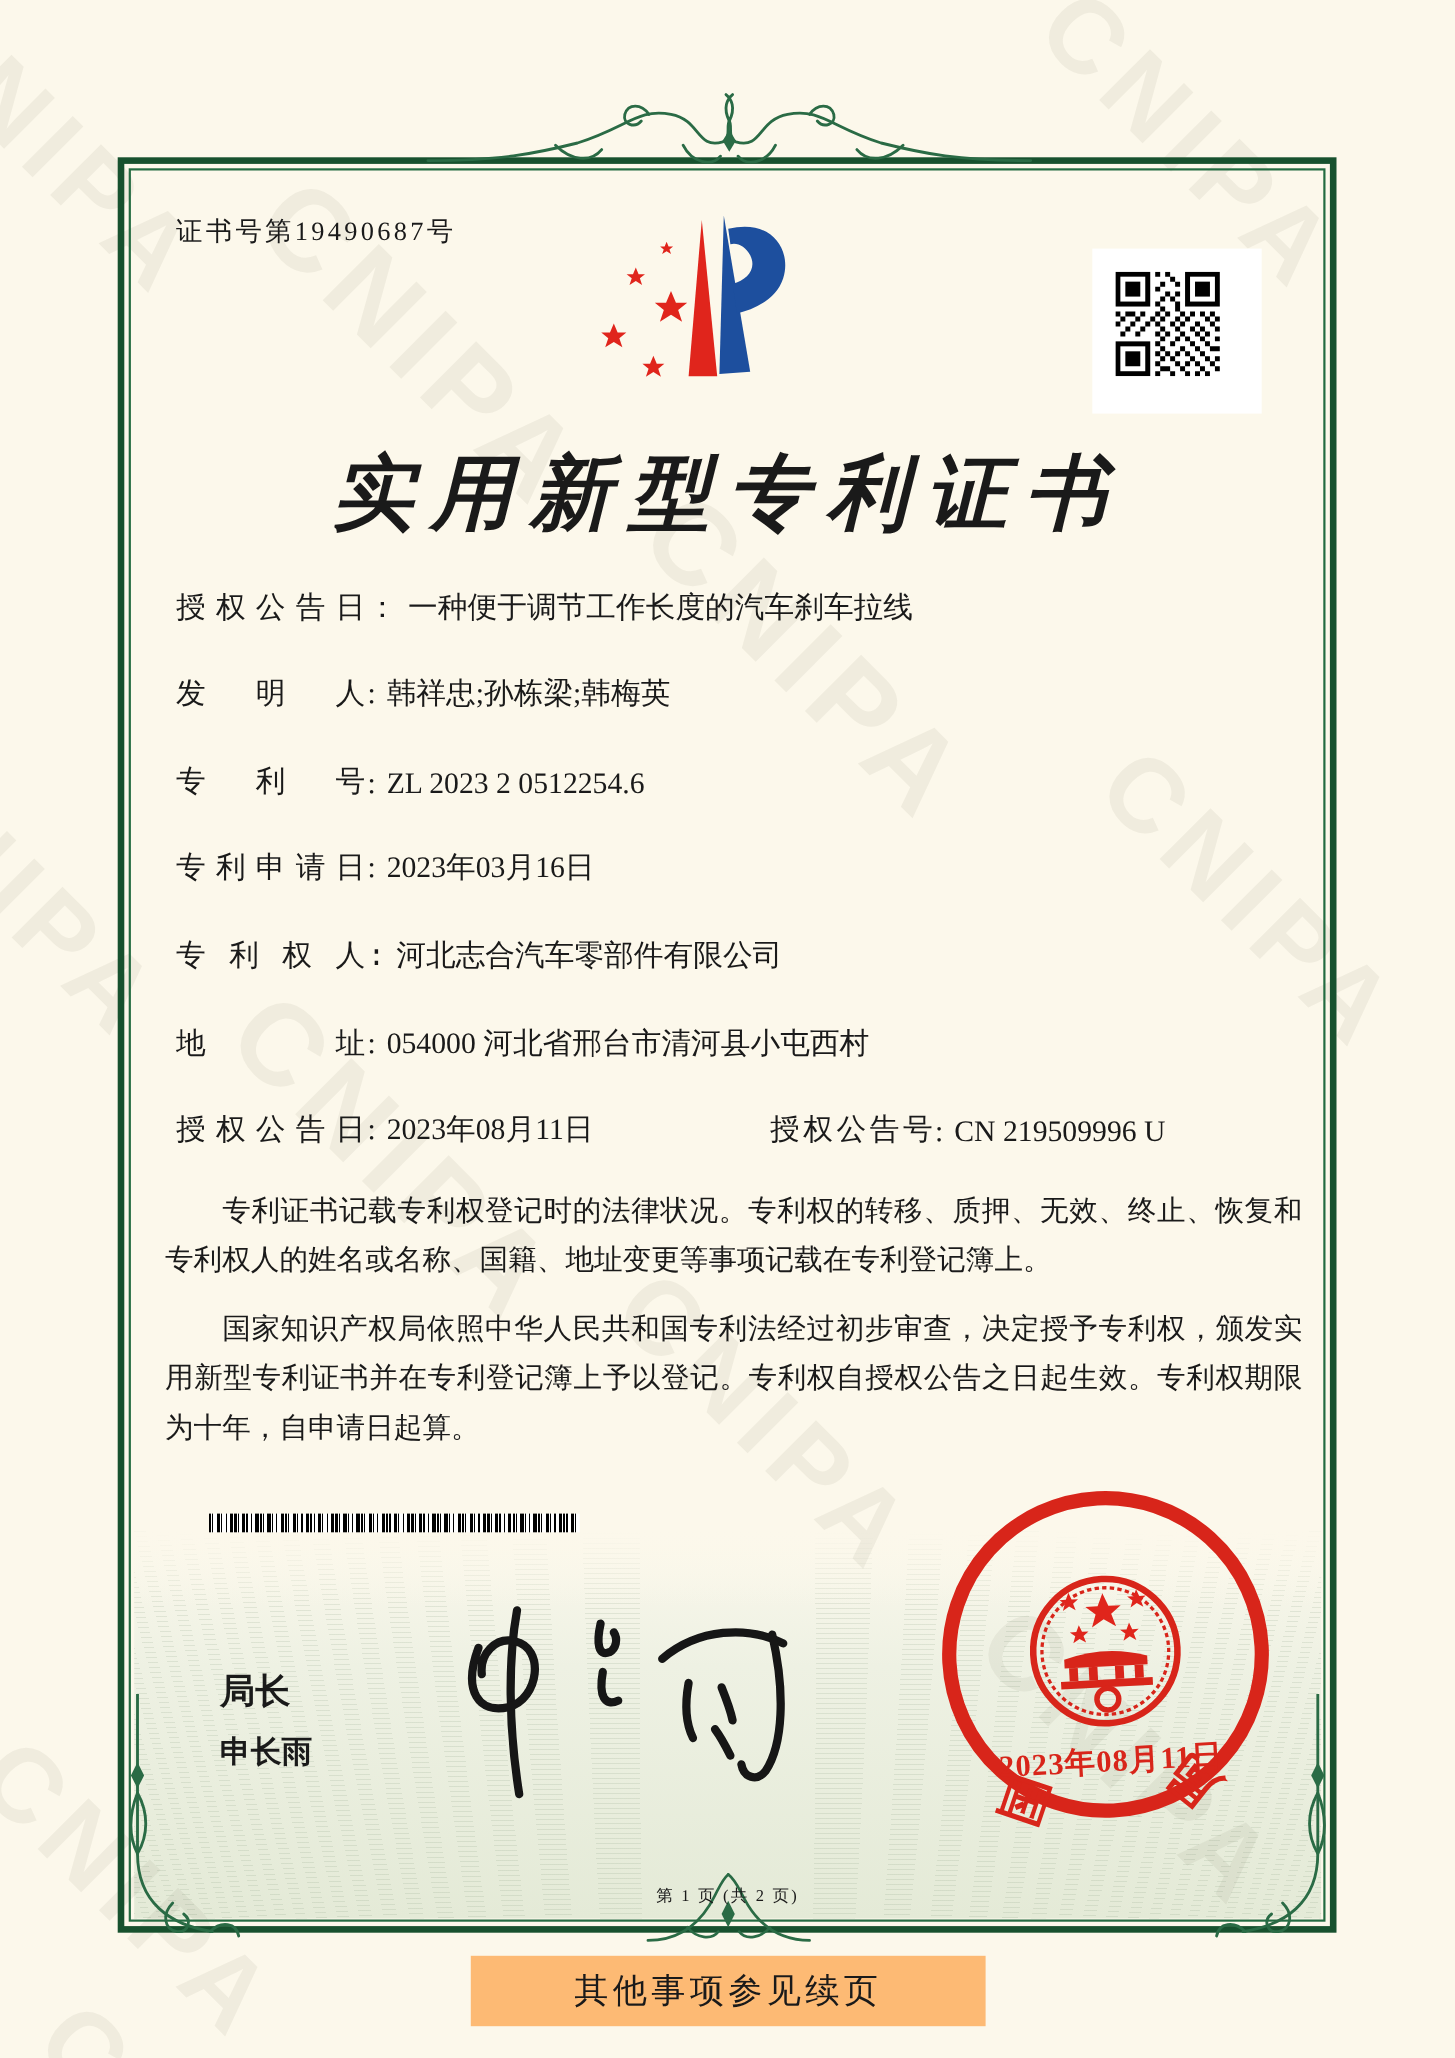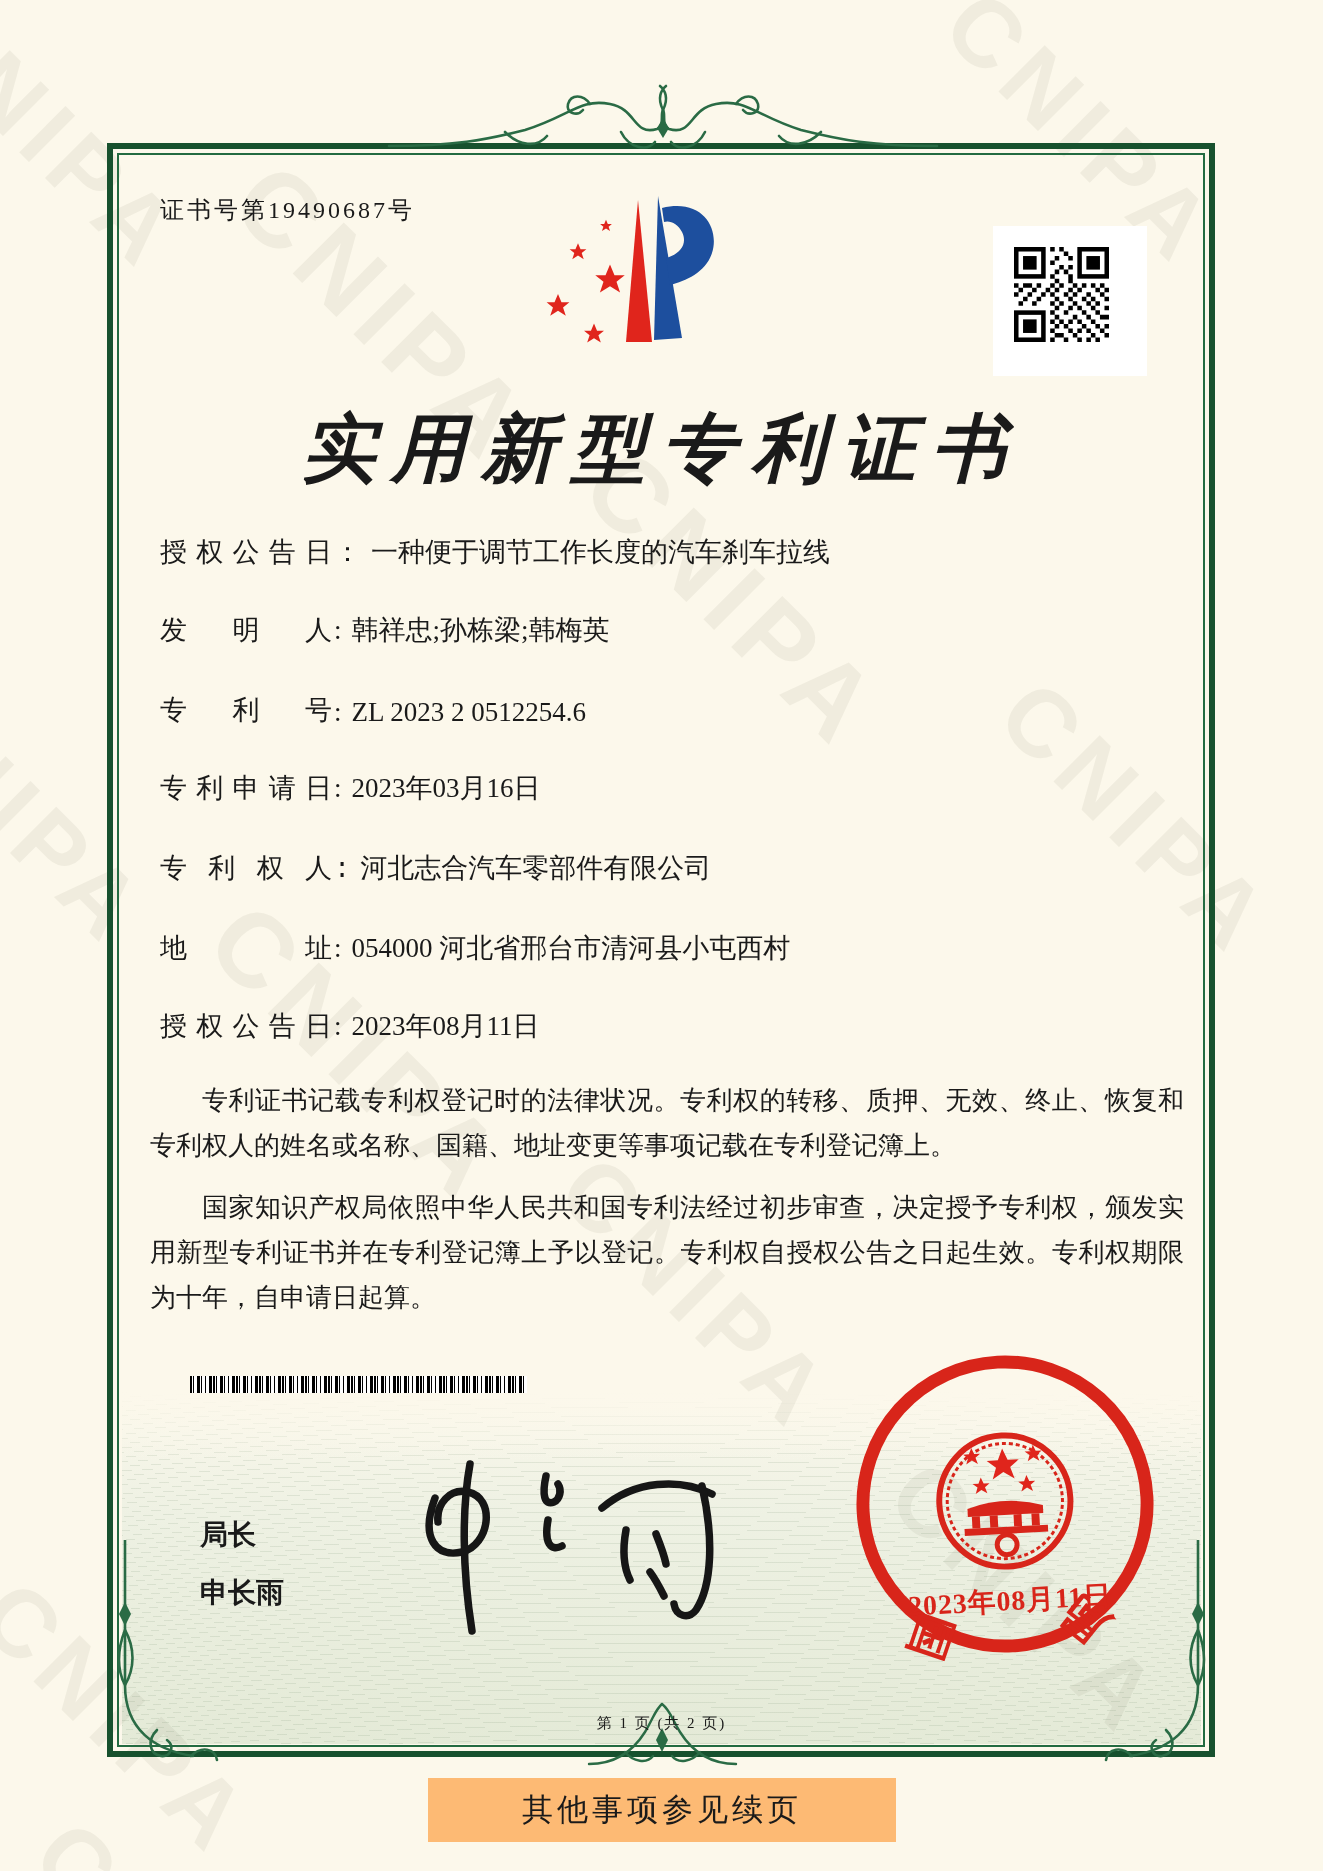--- a/index.html
+++ b/index.html
@@ -62,21 +62,21 @@
     font-size:26px;line-height:45px;text-align:justify;}
   .legal p{margin:0;text-indent:2em;}
   .legal p + p{margin-top:17px;}
   .barcode{
     position:absolute;left:190px;top:1376px;width:337px;height:17px;z-index:10;
     background:repeating-linear-gradient(90deg,
       #000 0 2px,#fff 2px 3px,#000 3px 4px,#fff 4px 7px,
       #000 7px 10px,#fff 10px 11px,#000 11px 12px,#fff 12px 15px,
       #000 15px 16px,#fff 16px 19px,#000 19px 22px,#fff 22px 23px);
   }
-  .role{left:200px;top:1516px;font-size:28px;font-weight:600;
+  .role{left:200px;top:1516px;font-size:32px;font-weight:600;
     font-family:Liberation Serif, serif;z-index:10;}
   .name{left:200px;top:1574px;font-size:28px;font-weight:600;
     font-family:"Liberation Sans", sans-serif;z-index:10;}
   .sig{left:350px;top:1446px;z-index:12;}
   .seal{left:851px;top:1350px;z-index:20;transform:rotate(-3deg);}
   .seal text{font-family:"Liberation Serif", serif;}
   .ring-text{font-size:46px;font-weight:700;letter-spacing:34px;fill:#d8251a;}
   .seal-date{font-size:28px;font-weight:700;fill:#d8251a;letter-spacing:1px;}
   .page-info{position:absolute;left:0;right:0;top:1714px;text-align:center;
     font-size:15px;z-index:10;letter-spacing:2px;}
@@ -220,20 +220,23 @@
   <span class="lbl">专利申请日</span><span class="sep">:</span><span>2023年03月16日</span>
 </div>
 <div class="row" style="top:850px;font-family:Liberation Mono, monospace;">
   <span class="lbl">专利权人</span><span class="sep">:</span><span>河北志合汽车零部件有限公司</span>
 </div>
 <div class="row" style="top:930px;">
   <span class="lbl">地址</span><span class="sep">:</span><span>054000 河北省邢台市清河县小屯西村</span>
 </div>
 <div class="row" style="top:1008px;">
   <span class="lbl">授权公告日</span><span class="sep">:</span><span>2023年08月11日</span>
+  <span class="col2">
+    <span class="lbl2">授权公告号</span><span class="sep">:</span><span>CN 219509996 U</span>
+  </span>
 </div>
 
 <div class="legal">
   <p>专利证书记载专利权登记时的法律状况。专利权的转移、质押、无效、终止、恢复和专利权人的姓名或名称、国籍、地址变更等事项记载在专利登记簿上。</p>
   <p>国家知识产权局依照中华人民共和国专利法经过初步审查，决定授予专利权，颁发实用新型专利证书并在专利登记簿上予以登记。专利权自授权公告之日起生效。专利权期限为十年，自申请日起算。</p>
 </div>
 
 <div class="barcode"></div>
 
 <div class="abs role">局长</div>

